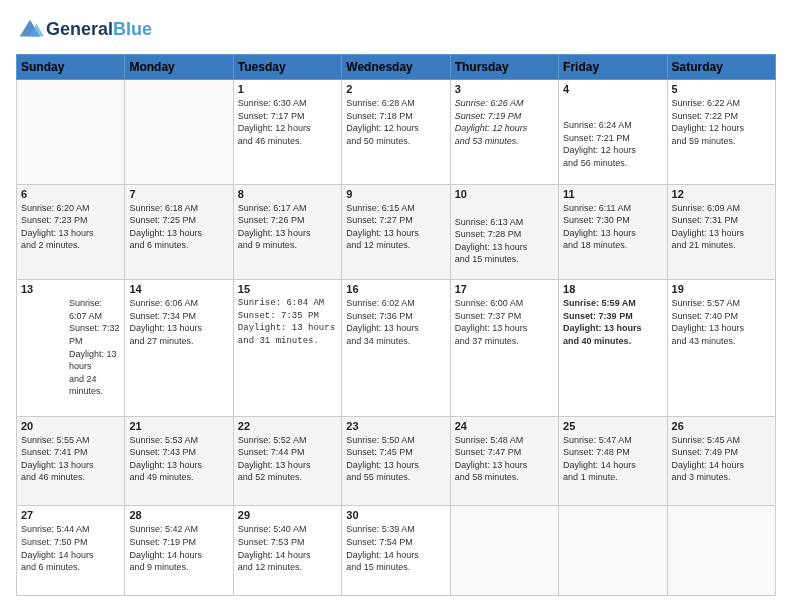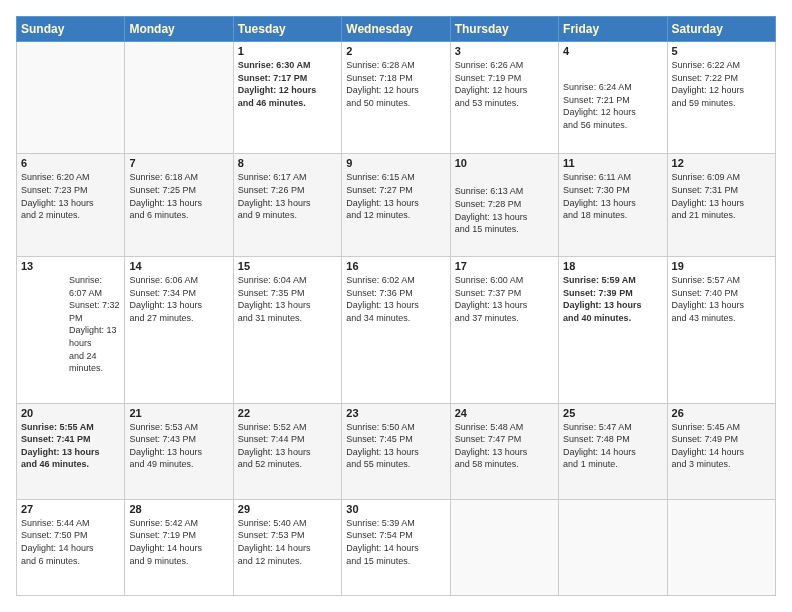--- a/index.html
+++ b/index.html
@@ -55,21 +55,21 @@
     }
     .calendar {
       border: 1px solid #ccc;
       border-collapse: collapse;
       width: 100%;
       flex: 1;
       table-layout: fixed;
     }
     .calendar th {
       background: #3a7abf;
-      color: #fef9c3;
+      color: #000000;
       font-size: 12px;
       font-weight: bold;
       padding: 5px 4px;
       text-align: left;
       border: 1px solid #5a9ad0;
     }
     .calendar td {
       border: 1px solid #ccc;
       vertical-align: top;
       padding: 3px 4px;
@@ -94,54 +94,69 @@
       background: #f9f9f9;
     }
     .row-shaded td {
       background: #f5f5f5;
     }
   </style>
 </head>
 <body>
 
 <div class="page">
+  <div class="header">
+    <div class="logo">
+      <svg class="logo-icon" viewBox="0 0 30 30">
+        <polygon points="15,4 26,22 4,22" fill="#3a7abf" opacity="0.85"></polygon>
+        <polygon points="22,8 30,22 14,22" fill="#5aabdf" opacity="0.7"></polygon>
+      </svg>
+      <div class="logo-text">
+        <div>General<span>Blue</span></div>
+      </div>
+    </div>
+    <div class="title-block">
+      <div class="main-title"></div>
+      <div class="subtitle"></div>
+    </div>
+  </div>
 
   <table class="calendar">
     <thead>
       <tr>
       <th>Sunday</th>
           <th>Monday</th>
           <th>Tuesday</th>
           <th>Wednesday</th>
           <th>Thursday</th>
           <th>Friday</th>
           <th>Saturday</th>
         </tr>
     </thead>
     <tbody id="calendar-body">
     <tr>
           <td class="empty-cell"></td>
           <td class="empty-cell"></td>
           <td>
             <span class="day-num">1</span>
-            <div class="day-info" style="white-space: pre-line; font-weight: bold;">Sunrise: 6:30 AM
+            <div class="day-info" style="white-space: pre-line;">Sunrise: 6:30 AM
 Sunset: 7:17 PM
 Daylight: 12 hours
 and 46 minutes.</div>
           </td>
           <td>
             <span class="day-num">2</span>
             <div class="day-info" style="white-space: pre-line;">Sunrise: 6:28 AM
 Sunset: 7:18 PM
 Daylight: 12 hours
 and 50 minutes.</div>
           </td>
           <td>
             <span class="day-num">3</span>
-            <div class="day-info" style="white-space: pre-line;">Sunrise: 6:26 AM
+            <div class="day-info" style="white-space: pre-line; font-style: italic;">Sunrise: 6:26 AM
 Sunset: 7:19 PM
 Daylight: 12 hours
 and 53 minutes.</div>
           </td>
           <td>
             <span class="day-num">4</span>
             <div class="day-info" style="white-space: pre-line; margin-top: 24px;">Sunrise: 6:24 AM
 Sunset: 7:21 PM
 Daylight: 12 hours
 and 56 minutes.</div>
@@ -215,21 +230,21 @@
           </td>
           <td>
             <span class="day-num">14</span>
             <div class="day-info" style="white-space: pre-line;">Sunrise: 6:06 AM
 Sunset: 7:34 PM
 Daylight: 13 hours
 and 27 minutes.</div>
           </td>
           <td>
             <span class="day-num">15</span>
-            <div class="day-info" style="white-space: pre-line;">Sunrise: 6:04 AM
+            <div class="day-info" style="white-space: pre-line; font-family: Liberation Mono, monospace;">Sunrise: 6:04 AM
 Sunset: 7:35 PM
 Daylight: 13 hours
 and 31 minutes.</div>
           </td>
           <td>
             <span class="day-num">16</span>
             <div class="day-info" style="white-space: pre-line;">Sunrise: 6:02 AM
 Sunset: 7:36 PM
 Daylight: 13 hours
 and 34 minutes.</div>
@@ -252,21 +267,21 @@
             <span class="day-num">19</span>
             <div class="day-info" style="white-space: pre-line;">Sunrise: 5:57 AM
 Sunset: 7:40 PM
 Daylight: 13 hours
 and 43 minutes.</div>
           </td>
         </tr>
         <tr class="row-shaded">
           <td>
             <span class="day-num">20</span>
-            <div class="day-info" style="white-space: pre-line; font-weight: bold;">Sunrise: 5:55 AM
+            <div class="day-info" style="white-space: pre-line;">Sunrise: 5:55 AM
 Sunset: 7:41 PM
 Daylight: 13 hours
 and 46 minutes.</div>
           </td>
           <td>
             <span class="day-num">21</span>
             <div class="day-info" style="white-space: pre-line;">Sunrise: 5:53 AM
 Sunset: 7:43 PM
 Daylight: 13 hours
 and 49 minutes.</div>

